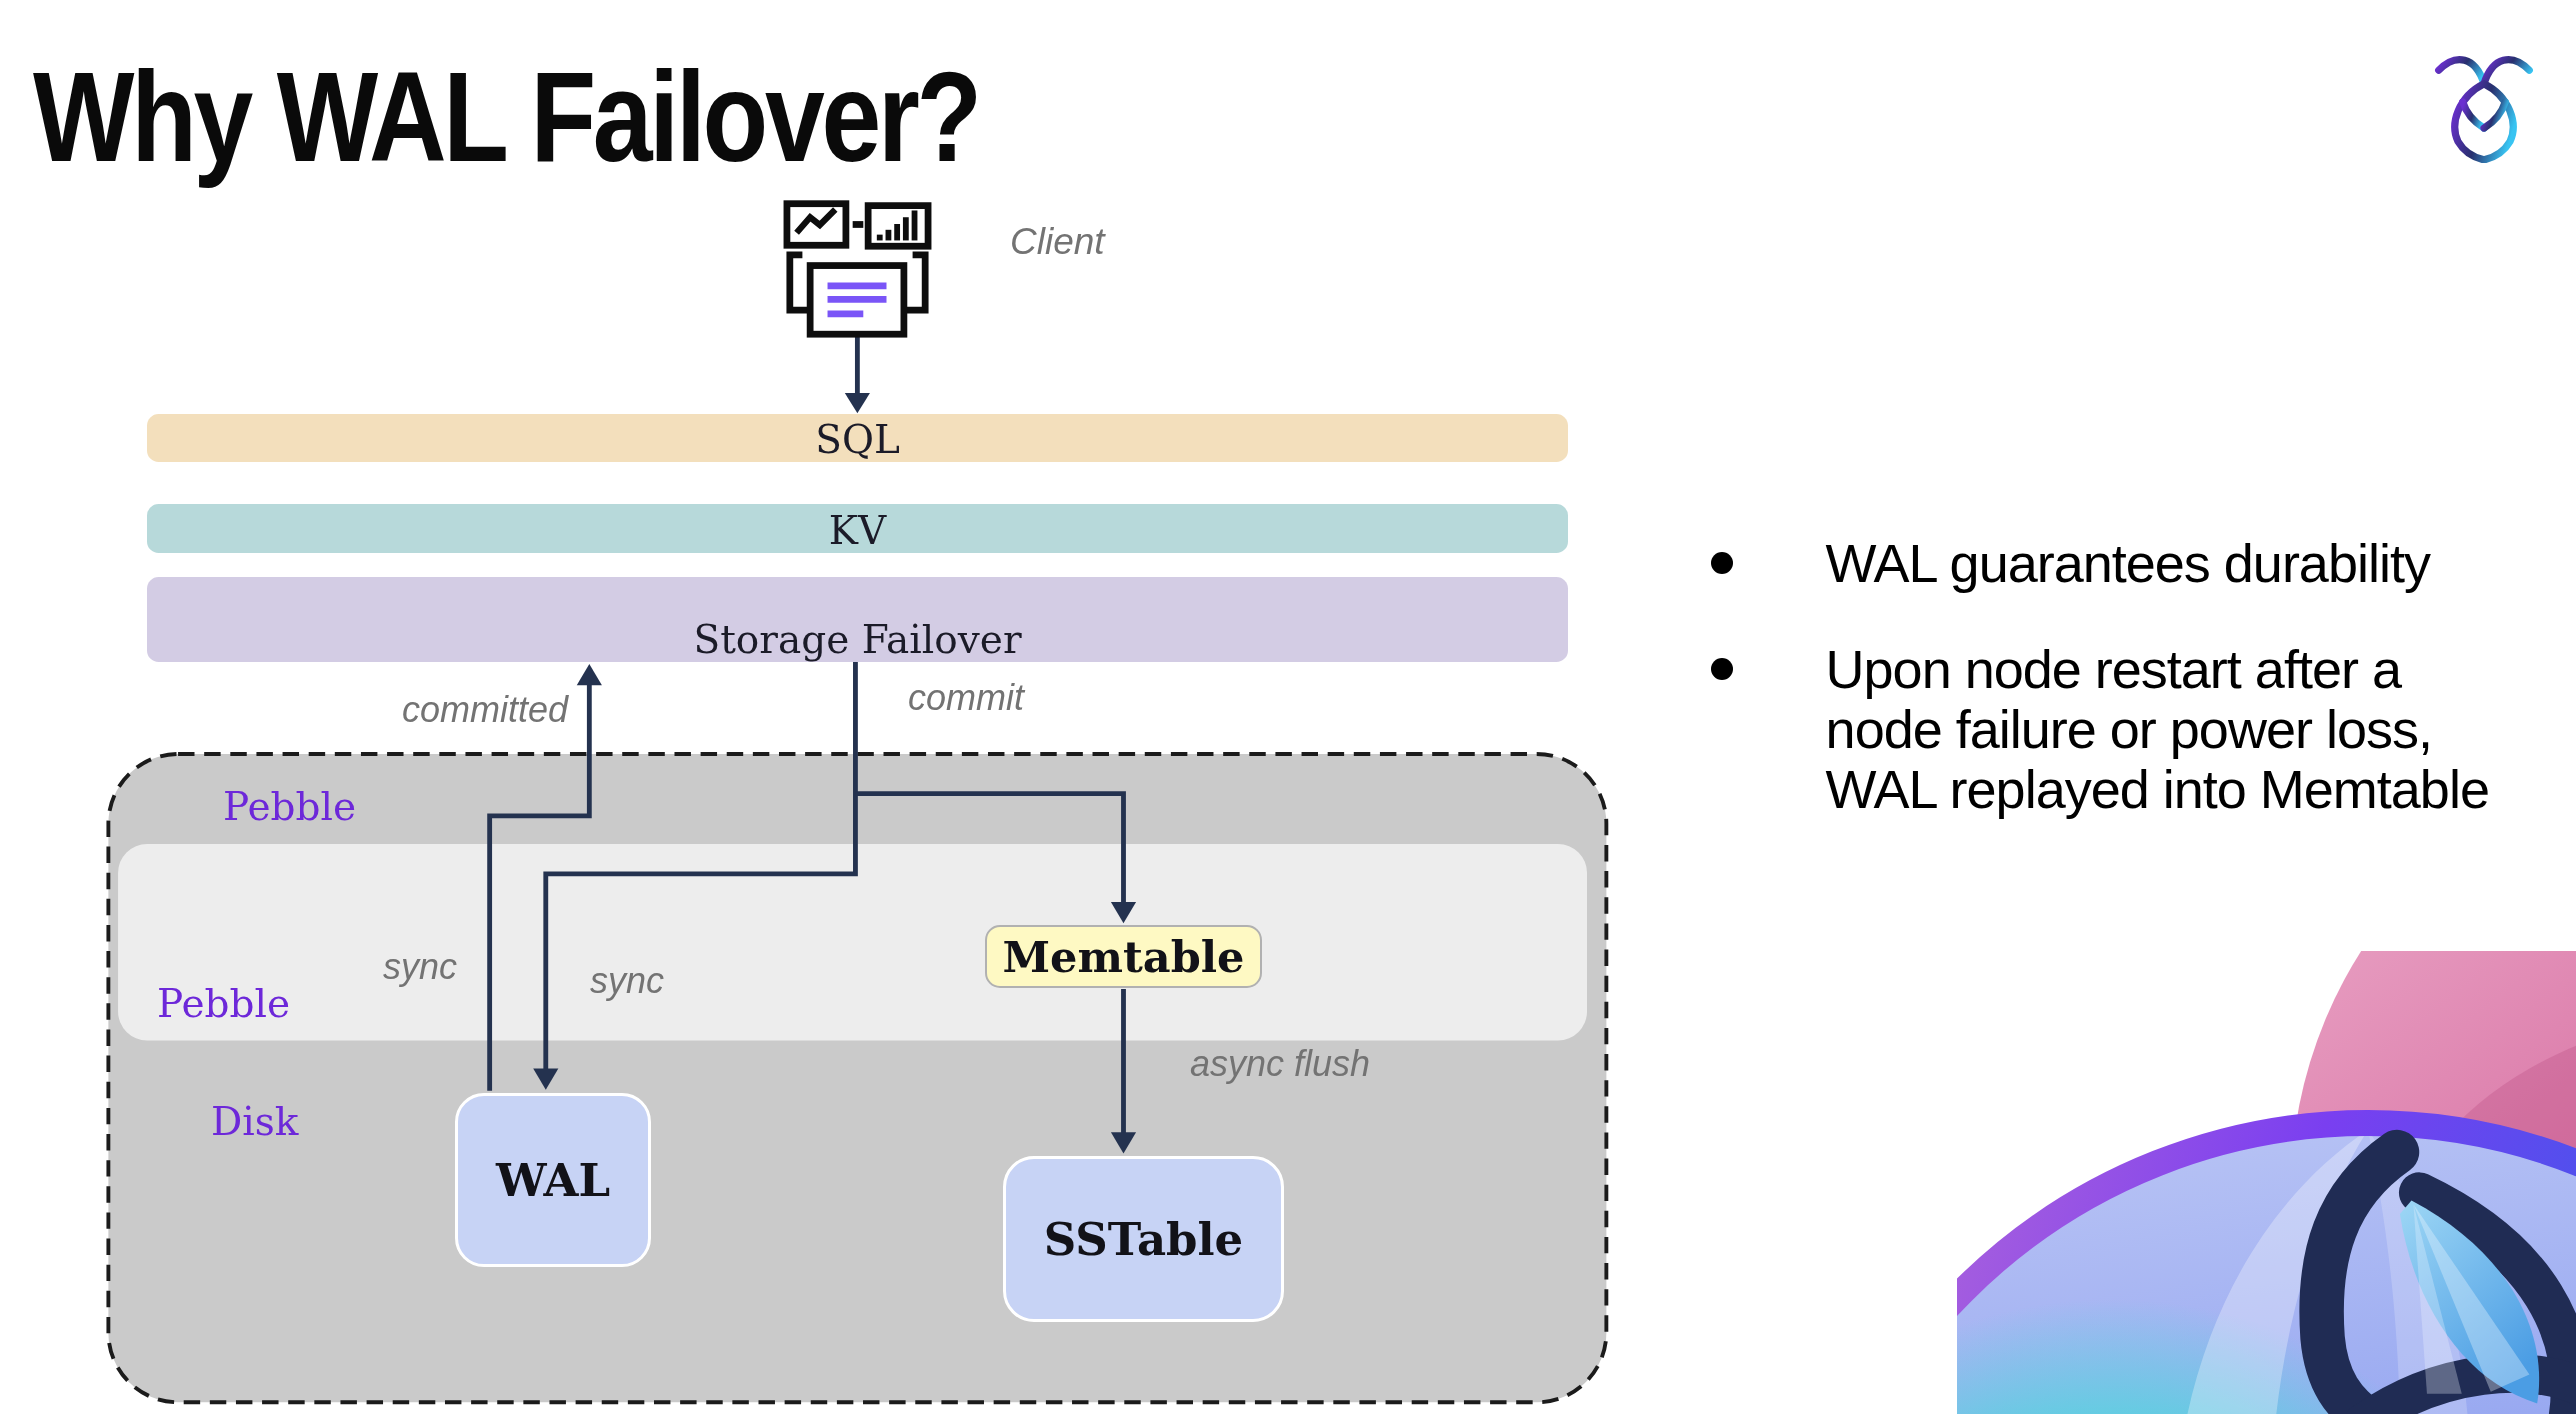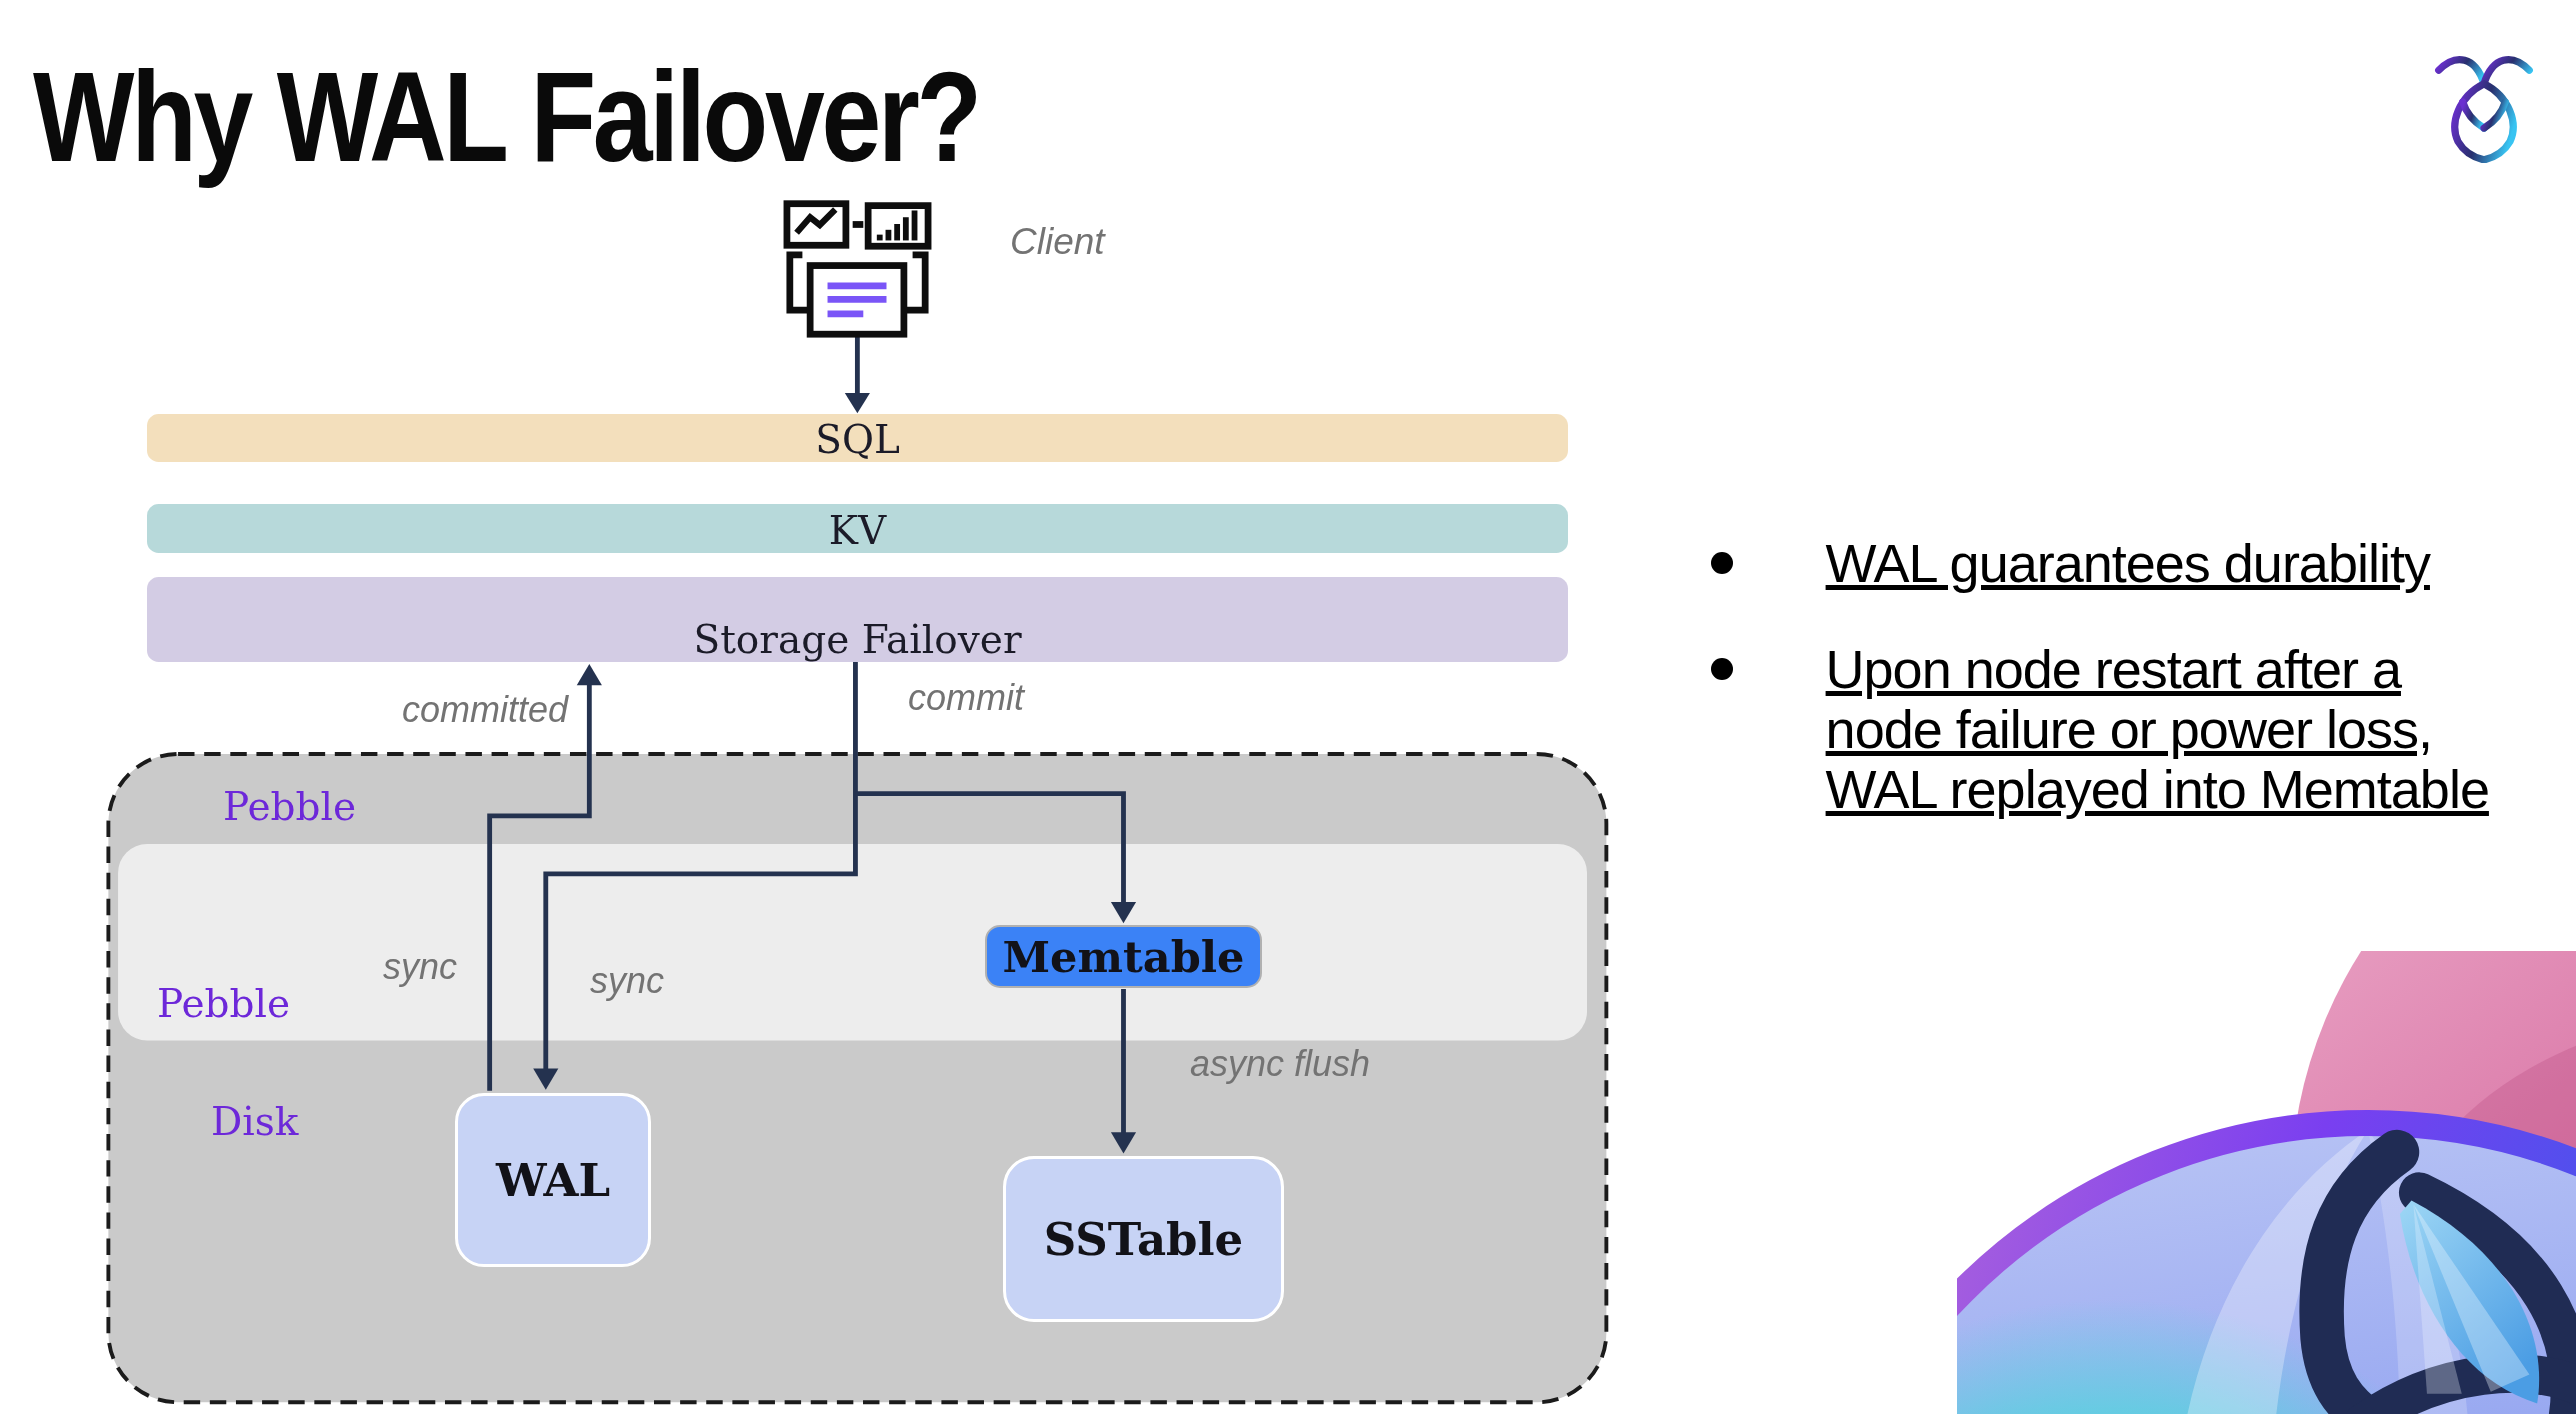--- a/index.html
+++ b/index.html
@@ -29,31 +29,31 @@
   #bar-sql     { top:414px; height:48px; background:#f3dfbc; }
   #bar-kv      { top:504px; height:49px; background:#b7d9da; }
   #bar-storage { top:577px; height:85px; background:#d3cce4; }
   
   .node {
     position:absolute; display:flex; align-items:center; justify-content:center;
     font-family:"DejaVu Serif", serif; font-weight:bold; color:#121218;
     background:#c7d3f5;
   }
   #box-wal      { left:455px; top:1093px; width:196px; height:174px; border:3.9px solid #ffffff; border-radius:29px; font-size:45px; }
-  #box-memtable { left:985px; top:925px;  width:277px; height:63px;  border:2.9px solid #b1b1b1; border-radius:15px; font-size:43px; background:#3b82f6; }
+  #box-memtable { left:985px; top:925px;  width:277px; height:63px;  border:2.9px solid #b1b1b1; border-radius:15px; font-size:43px; background:#fef9c3; }
   #box-sstable  { left:985px; top:1156px; width:281px; height:166px; border:3.9px solid #ffffff; border-radius:31px; font-size:45px;margin-left:18px; }
   
   svg { position:absolute; display:block; }
   #underlay { left:0; top:0; }
   #client-icon { left:780px; top:195px; }
   #logo { left:2431px; top:43px; }
   #art { right:0; bottom:0; }
   
   #bullets { position:absolute; left:1699px; top:533px; width:832px; }
-  .bullet { display:flex; margin-bottom:46px;text-decoration:underline; }
+  .bullet { display:flex; margin-bottom:46px; }
   .bullet-dot {
     flex:0 0 auto; width:22px; height:22px; border-radius:50%;
     background:#000; margin:19.4px 93px 0 11.6px;
   }
   .bullet-text {
     font-family:"Liberation Sans", sans-serif; font-size:54px; line-height:60px;
     color:#000; white-space:pre-line; letter-spacing:-1px;
   }
 </style>
 </head>

